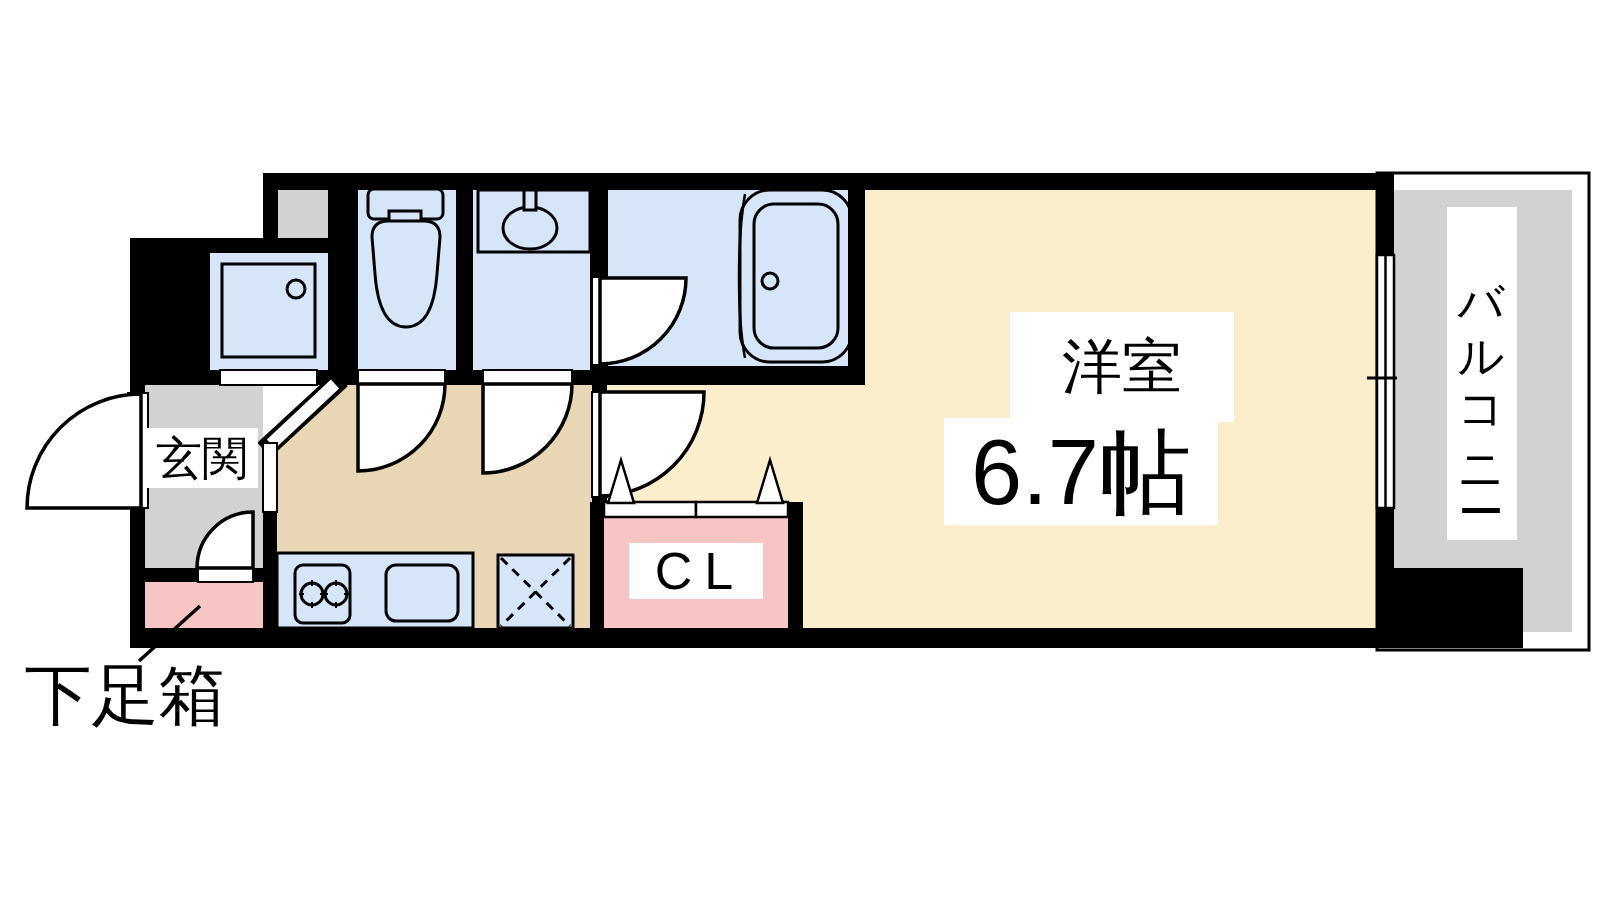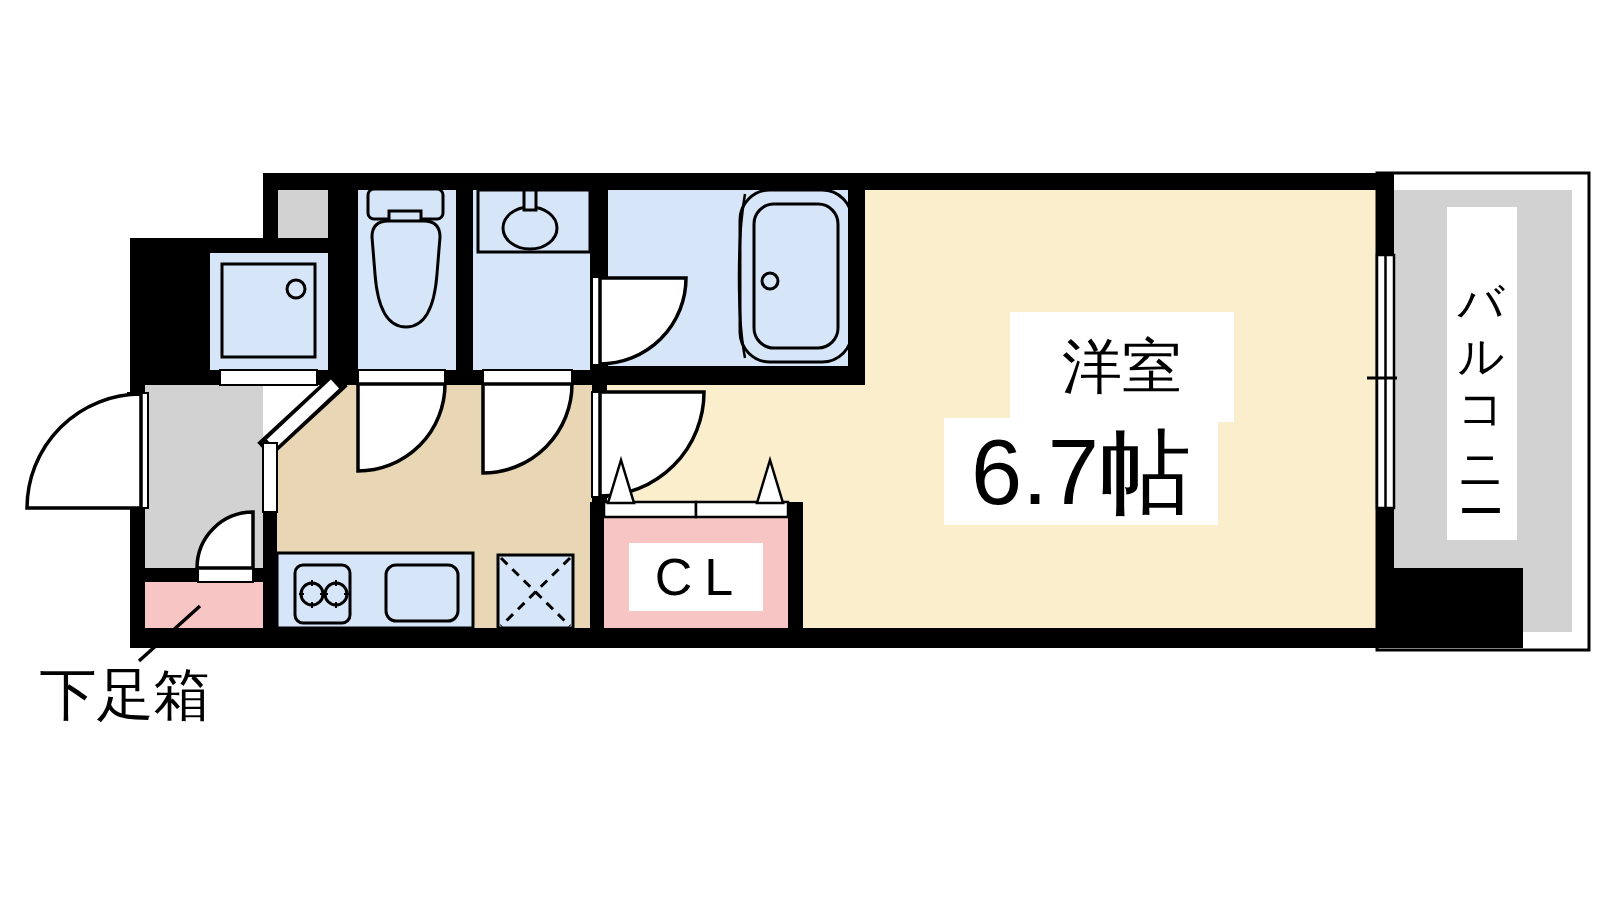--- a/index.html
+++ b/index.html
@@ -2,22 +2,22 @@
 <html><head>
 <meta charset="utf-8">
 <style>
   html,body{margin:0;padding:0;background:#fff;}
   #stage{position:relative;width:1600px;height:900px;background:#fff;overflow:hidden;
          font-family:"Liberation Sans","DejaVu Sans",sans-serif;}
   #plan-svg{position:absolute;left:0;top:0;}
   .label{position:absolute;display:flex;align-items:center;justify-content:center;
          color:#000;background:#fff;white-space:nowrap;line-height:1;}
   #genkan-label{left:146px;top:428px;width:112px;height:60px;font-size:46px;}
-  #shoebox-label{left:20px;top:660px;width:210px;height:68px;font-size:57px;background:transparent;}
-  #cl-label{left:629px;top:543px;width:134px;height:68px;font-size:52px;letter-spacing:12px;padding-left:8px;box-sizing:border-box;}
+  #shoebox-label{left:20px;top:660px;width:210px;height:68px;font-size:67px;background:transparent;}
+  #cl-label{left:629px;top:543px;width:134px;height:56px;font-size:52px;letter-spacing:12px;padding-left:8px;box-sizing:border-box;}
   #room-name-label{left:1010px;top:312px;width:224px;height:110px;font-size:60px;}
   #room-size-label{left:944px;top:418px;width:274px;height:107px;font-size:92px;text-align:right;}
   #balcony-label{left:1447px;top:207px;width:70px;height:333px;font-size:46px;
                  writing-mode:vertical-rl;text-orientation:mixed;letter-spacing:7px;}
 </style>
 </head>
 <body>
 
 <div id="stage">
 
@@ -147,18 +147,19 @@
   </g>
 
   <g stroke="#000" stroke-width="3" stroke-dasharray="9 7">
     <line x1="501" y1="558" x2="570" y2="626"></line>
     <line x1="570" y1="558" x2="501" y2="626"></line>
   </g>
 
   <line x1="139" y1="661" x2="200" y2="606" stroke="#000" stroke-width="3.5"></line>
 </svg>
 
+  <div class="label" id="genkan-label">玄関</div>
   <div class="label" id="shoebox-label">下足箱</div>
   <div class="label" id="cl-label">CL</div>
   <div class="label" id="room-name-label">洋室</div>
   <div class="label" id="room-size-label">6.7帖</div>
   <div class="label" id="balcony-label">バルコニー</div>
 </div>
 
 </body></html>

